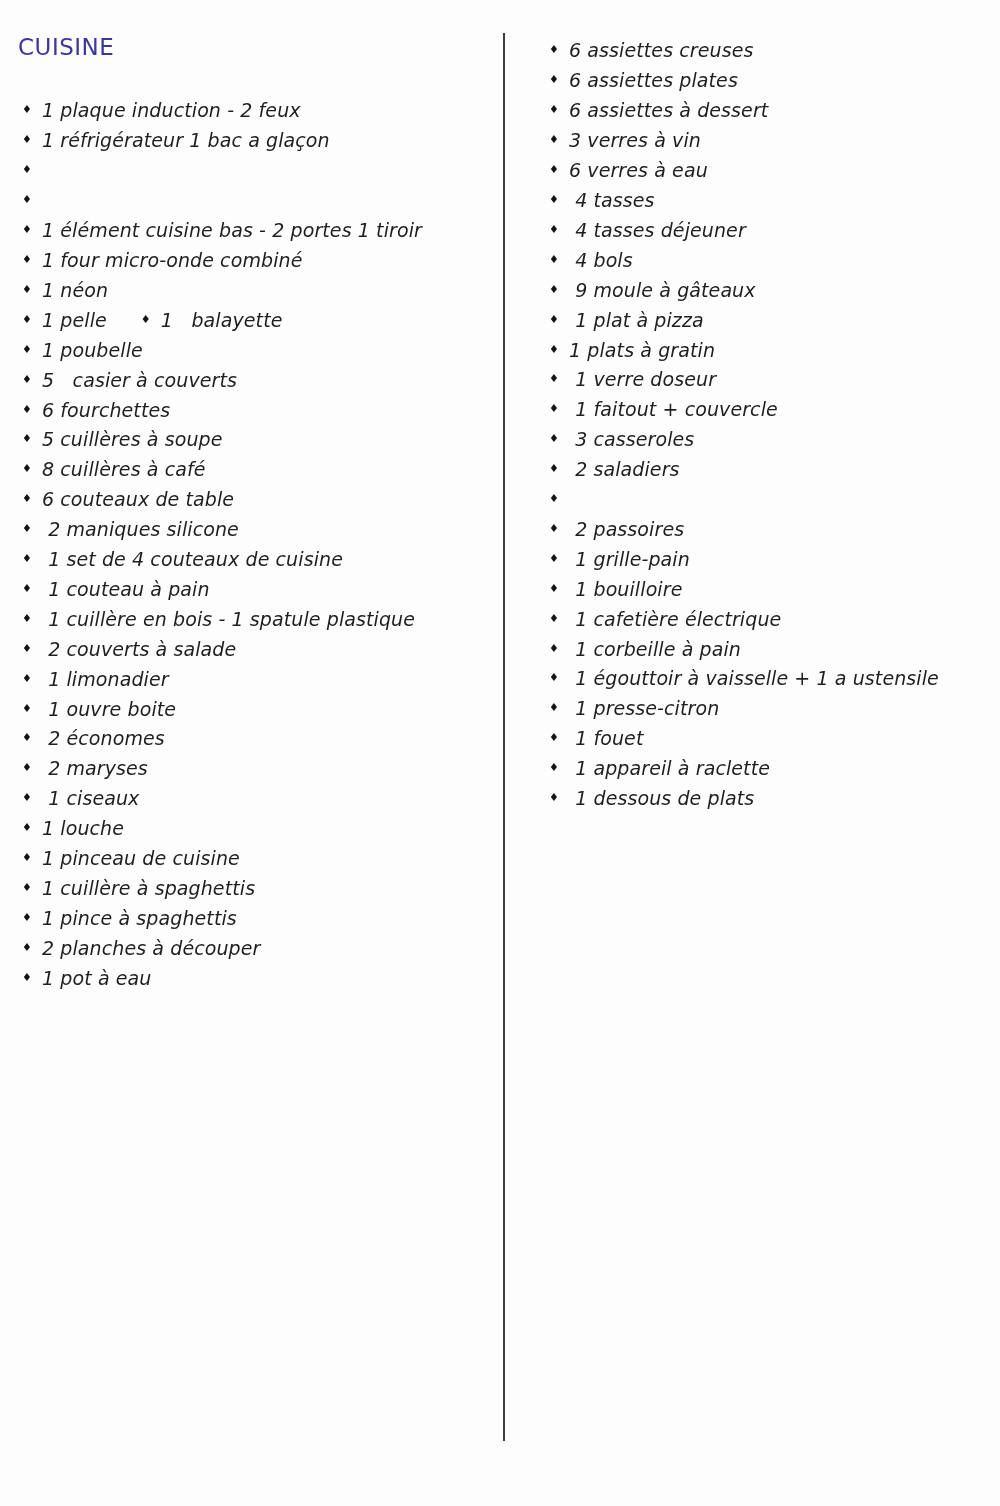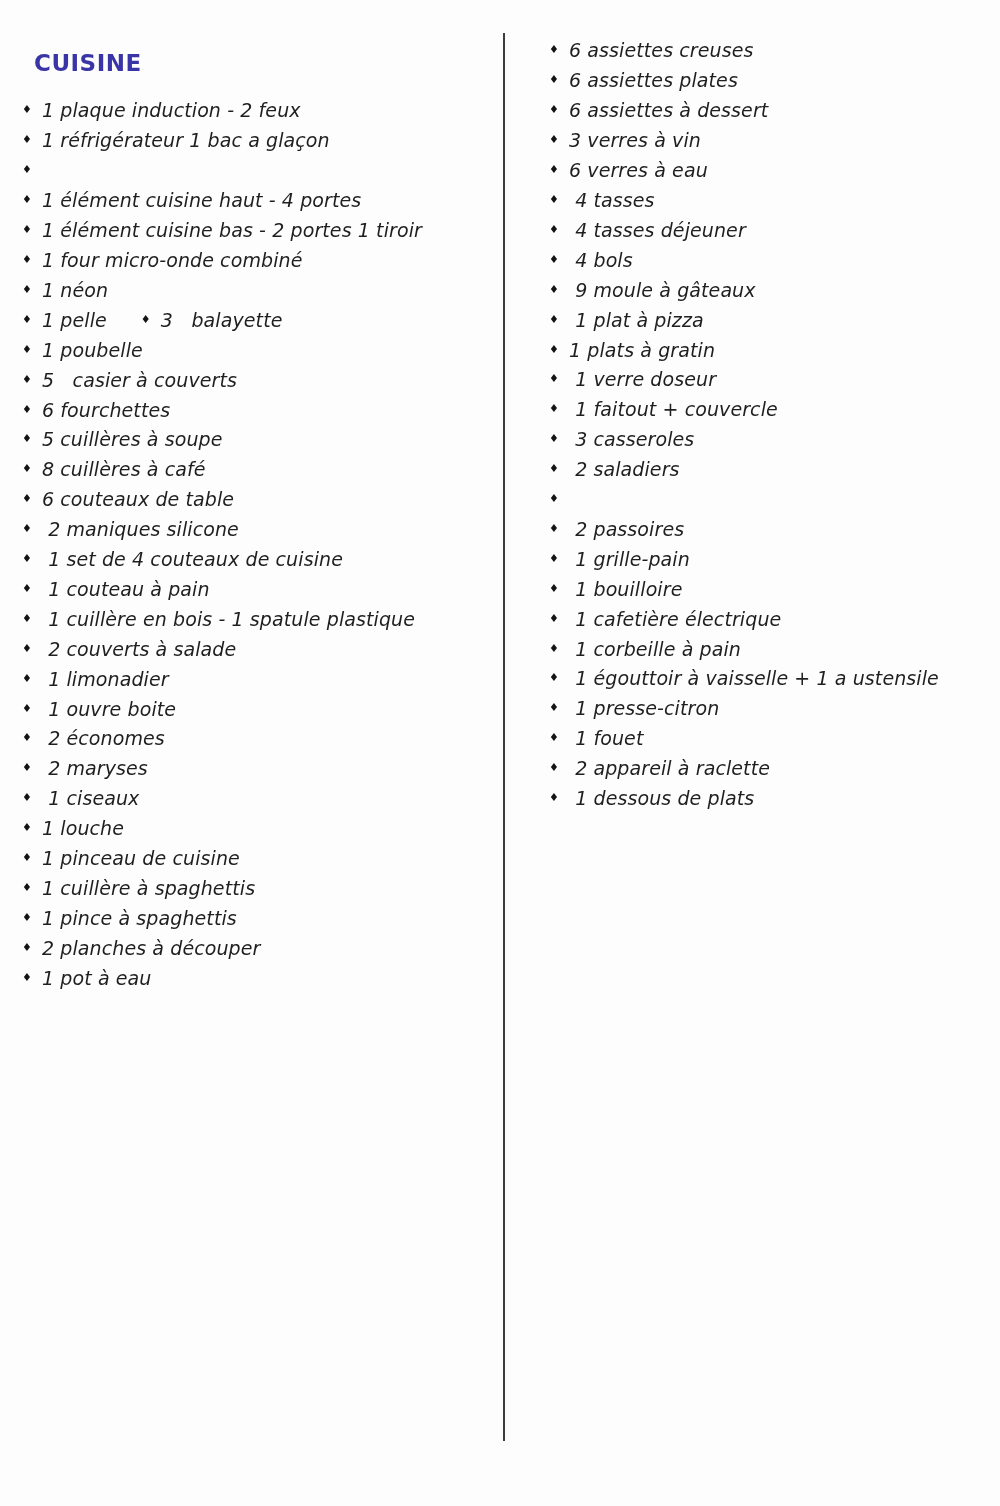--- a/index.html
+++ b/index.html
@@ -11,23 +11,23 @@
   .page{
     position:relative;
     width:1000px;height:1506px;
     background:#fdfdfd;
     color:#1f1f1f;
     overflow:hidden;
   }
   .title{
     position:absolute;
     left:18px;top:34px;
-    margin:16px;
+    margin:0;
     font-size:23px;
-    font-weight:bold;
+    font-weight:normal;
     letter-spacing:0.5px;
     color:#3a35a6;
   }
   .divider{
     position:absolute;
     left:503px;top:33px;
     width:2px;height:1408px;
     background:#3c3c3c;
   }
   ul.col{
@@ -71,39 +71,38 @@
       </li>
       <li class="row">
         <span class="bullet">♦</span>
         <span class="txt">1 réfrigérateur 1 bac a glaçon</span>
       </li>
       <li class="row">
         <span class="bullet">♦</span>
       </li>
       <li class="row">
         <span class="bullet">♦</span>
-        <span class="txt">1 élément cuisine haut - 4 portes</span>
       </li>
       <li class="row">
         <span class="bullet">♦</span>
         <span class="txt">1 élément cuisine bas - 2 portes 1 tiroir</span>
       </li>
       <li class="row">
         <span class="bullet">♦</span>
         <span class="txt">1 four micro-onde combiné</span>
       </li>
       <li class="row">
         <span class="bullet">♦</span>
         <span class="txt">1 néon</span>
       </li>
       <li class="row">
         <span class="bullet">♦</span>
         <span class="txt">1 pelle</span>
         <span class="bullet gap">♦</span>
-        <span class="txt">3   balayette</span>
+        <span class="txt">1   balayette</span>
       </li>
       <li class="row">
         <span class="bullet">♦</span>
         <span class="txt">1 poubelle</span>
       </li>
       <li class="row">
         <span class="bullet">♦</span>
         <span class="txt">5   casier à couverts</span>
       </li>
       <li class="row">
@@ -278,20 +277,20 @@
       <li class="row">
         <span class="bullet">♦</span>
         <span class="txt"> 1 presse-citron</span>
       </li>
       <li class="row">
         <span class="bullet">♦</span>
         <span class="txt"> 1 fouet</span>
       </li>
       <li class="row">
         <span class="bullet">♦</span>
-        <span class="txt"> 2 appareil à raclette</span>
+        <span class="txt"> 1 appareil à raclette</span>
       </li>
       <li class="row">
         <span class="bullet">♦</span>
         <span class="txt"> 1 dessous de plats</span>
       </li>
     </ul>
 </div>
 
 </body></html>

